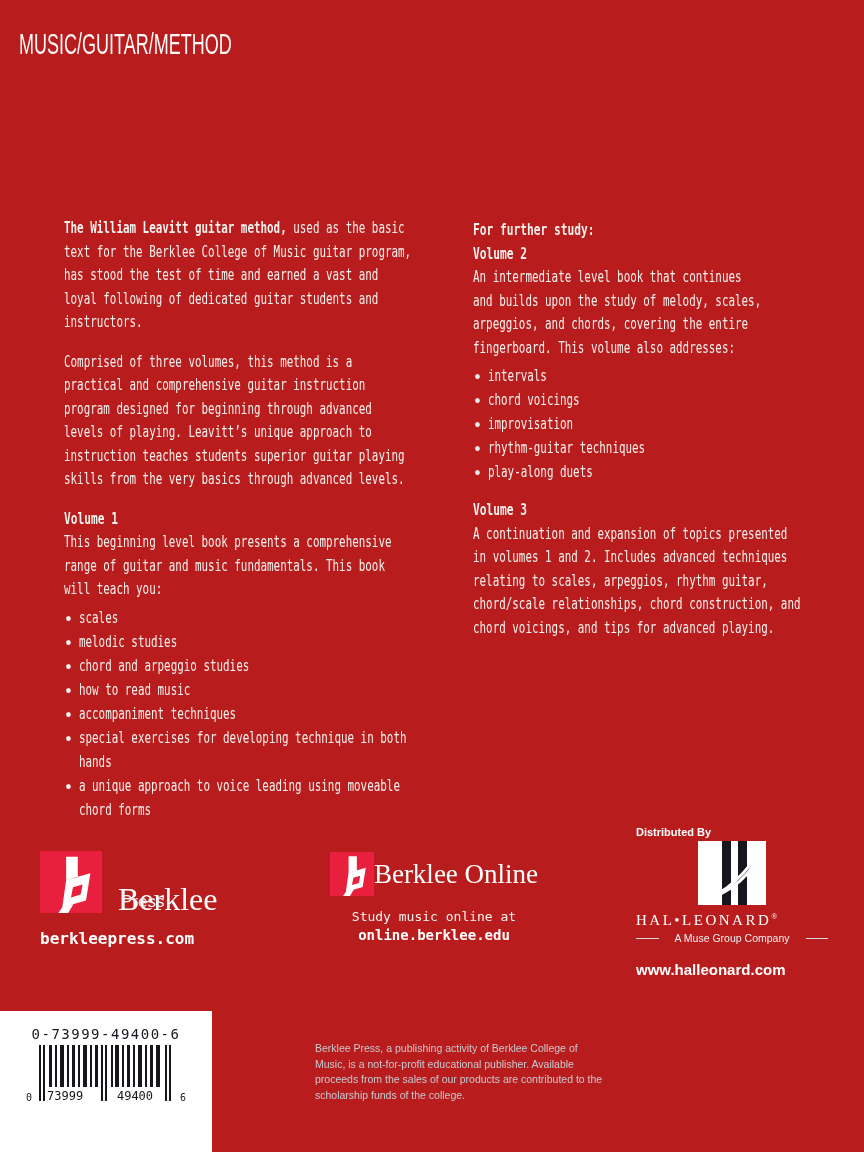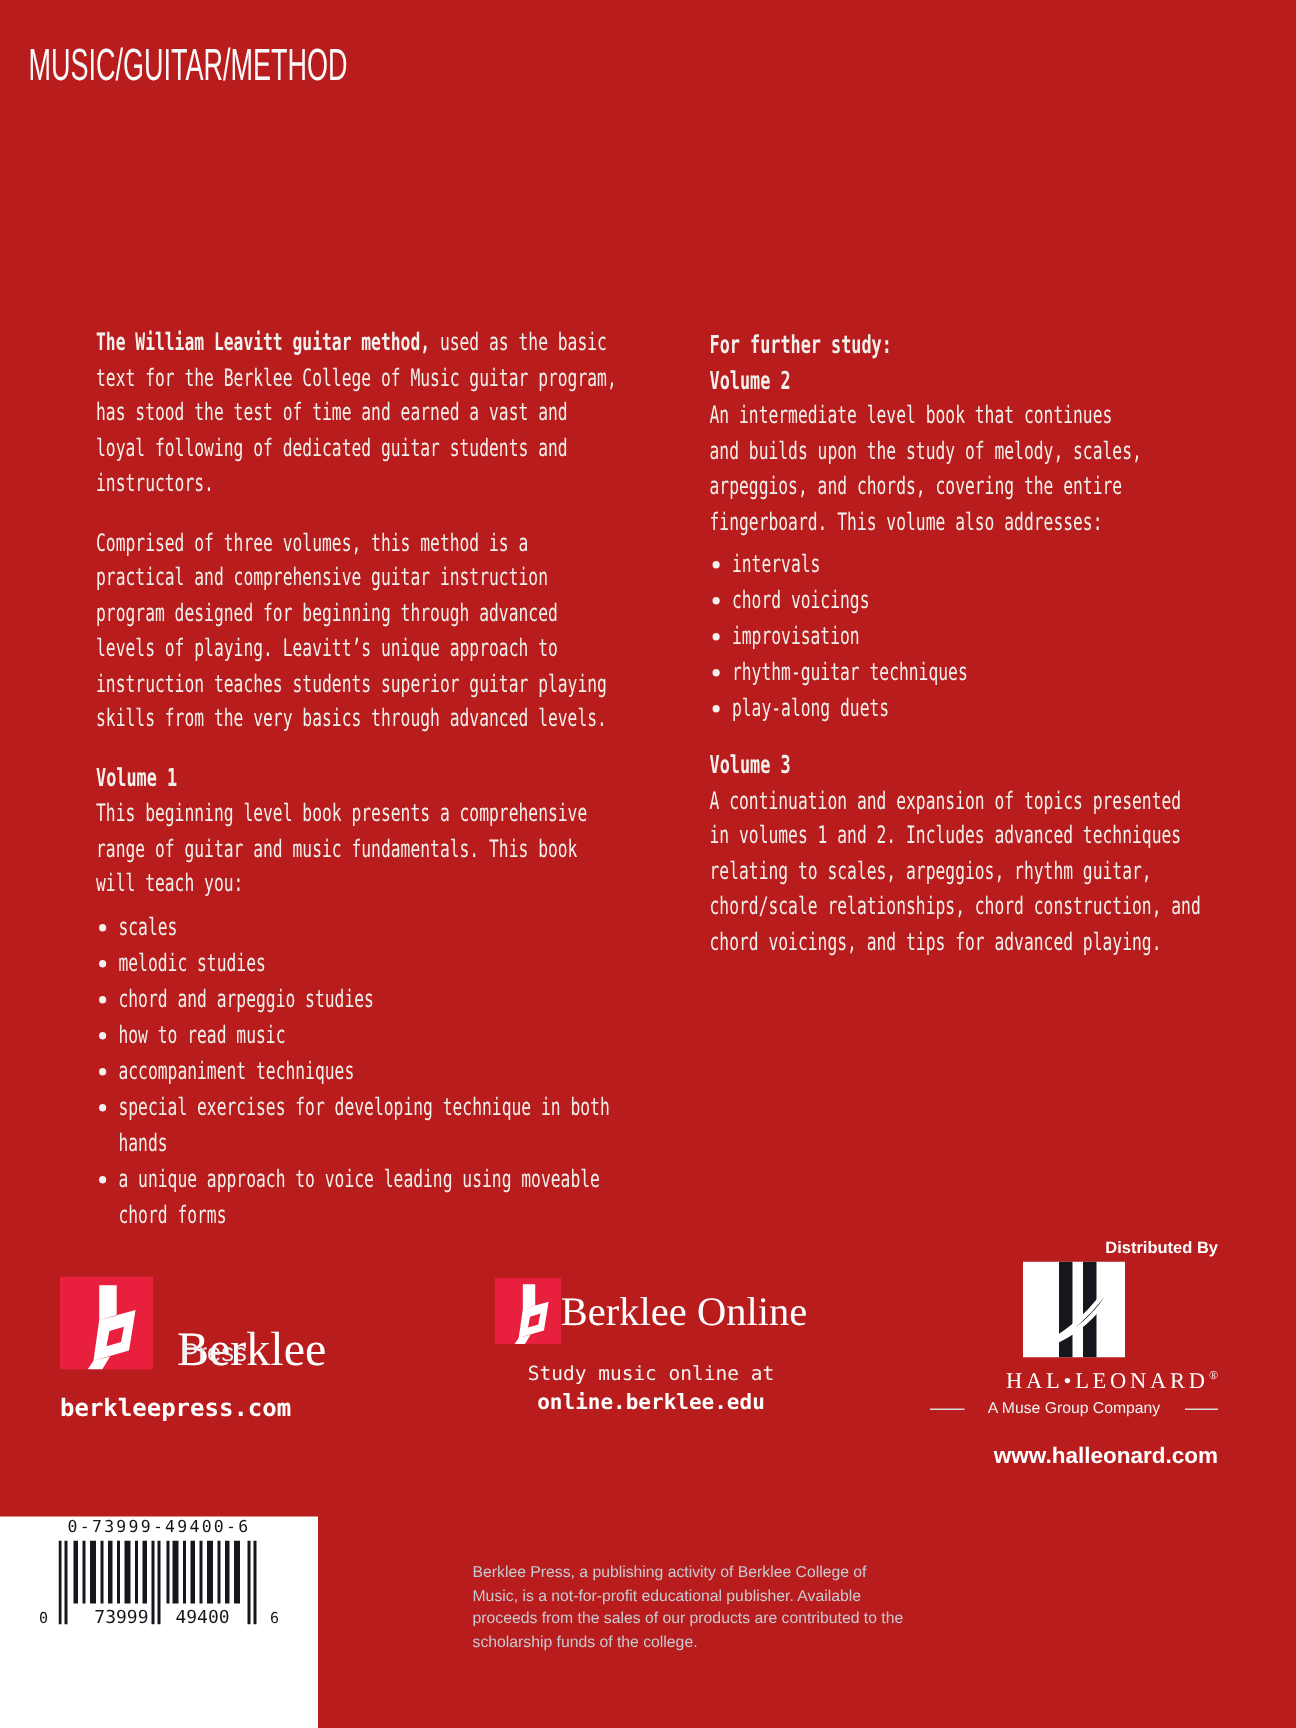--- a/index.html
+++ b/index.html
@@ -43,41 +43,41 @@
   .bp-press { position:absolute; left:121px; top:892px; font-family:"Liberation Sans", sans-serif; font-size:17px; color:#eceff3; }
   .bp-url { position:absolute; left:40px; top:929px; font-size:16px; font-weight:bold; color:#fff; }
 
   .bo-block { position:absolute; left:306px; top:852px; width:256px; text-align:center; }
   .bo-row { display:flex; align-items:center; justify-content:center; }
   .bo-square { width:44px; height:44px; flex:none; }
   .bo-wordmark { font-family:"Liberation Serif", serif; font-size:27px; color:#ffffff; white-space:nowrap; }
   .bo-tagline { margin-top:13px; font-size:13px; color:#f4f3f0; }
   .bo-url { margin-top:3px; font-size:14px; font-weight:bold; color:#fff; }
 
-  .hl-block { position:absolute; left:620px; top:826px; width:192px; text-align:right; font-family:"Liberation Sans", sans-serif; }
+  .hl-block { position:absolute; left:636px; top:826px; width:192px; text-align:left; font-family:"Liberation Sans", sans-serif; }
   .hl-distributed { font-size:11px; font-weight:bold; color:#ffffff; }
   .hl-logo { width:68px; height:64px; margin:3px auto 7px auto; display:block; }
   .hl-wordmark { font-family:"Liberation Serif", serif; font-size:15px; letter-spacing:2.5px; color:#ffffff; white-space:nowrap; }
   .hl-reg { font-size:8px; vertical-align:super; letter-spacing:0; }
   .hl-muse { display:flex; align-items:center; gap:16px; margin-top:3px; }
   .hl-muse .dash { flex:1; height:1px; background:#d8dade; }
   .hl-muse .muse-text { font-size:10.5px; color:#f0f0f0; white-space:nowrap; }
   .hl-url { margin-top:17px; font-size:15px; font-weight:bold; color:#fff; }
 
   
   .barcode-box {
     position:absolute; left:0; top:1011px; width:212px; height:141px;
     background:#ffffff; color:#15171c; text-align:center;
   }
-  .upc-top { font-size:11px; letter-spacing:1.5px; }
+  .upc-top { padding-top:15px; font-size:14px; letter-spacing:1.5px; }
   .barcode { position:relative; width:134px; height:56px; margin:3px auto 0 auto; }
   .barcode svg { display:block; }
   .bc-digit { position:absolute; font-size:12px; bottom:-2px; }
   .bd-left  { left:-13px; font-size:10px; }
-  .bd-g1 { left:8px;  width:52px; text-align:right; }
+  .bd-g1 { left:8px;  width:52px; text-align:left; }
   .bd-g2 { left:68px; width:56px; text-align:center; }
   .bd-right { right:-13px; font-size:10px; }
   .hl-number { margin-top:8px; font-family:"Liberation Sans", sans-serif; font-size:17px; font-weight:bold; letter-spacing:0.5px; }
 
   .fine-print {
     position:absolute; left:315px; top:1041px; width:292px;
     font-family:"Liberation Sans", sans-serif; font-size:10.5px; line-height:15.5px;
     color:#c7cad1; text-align:left;
   }
 </style>

